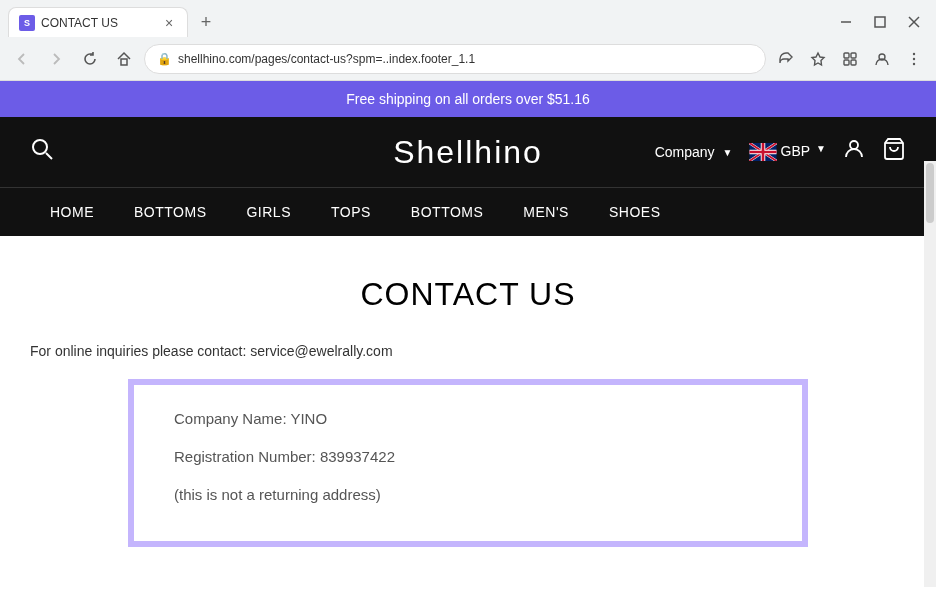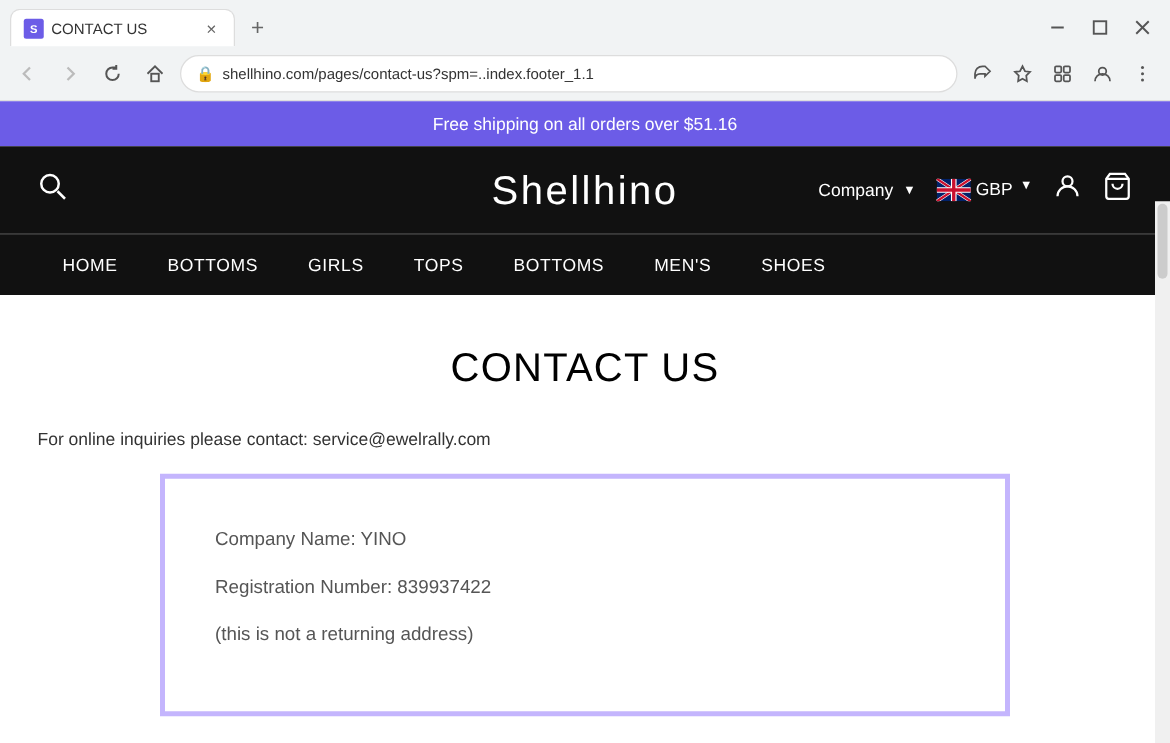--- a/index.html
+++ b/index.html
@@ -45,21 +45,21 @@
 
     
     .nav { background: #111; border-top: 1px solid #333; }
     .nav-list { display: flex; align-items: center; padding: 0 30px; list-style: none; gap: 0; }
     .nav-item { padding: 16px 20px; color: white; font-size: 14px; font-weight: 500; cursor: pointer; letter-spacing: 0.5px; }
 
     
     .main-content { padding: 40px 30px; min-height: 300px; }
     .page-title { text-align: center; font-size: 32px; font-weight: 400; margin-bottom: 30px; letter-spacing: 1px; }
     .inquiry-text { font-size: 14px; color: #333; margin-bottom: 20px; }
-    .company-box { border: 4px solid #c4b5fd; padding: 37px 40px; max-width: 680px; margin: 0 auto; }
+    .company-box { border: 6px solid #c4b5fd; padding: 22px 40px; max-width: 680px; margin: 0 auto; }
     .company-line { font-size: 15px; color: #555; margin-bottom: 14px; line-height: 1.6; }
     .company-line:last-child { margin-bottom: 12px; }
 
     
     .scrollbar { position: absolute; right: 0; top: 90px; width: 12px; height: 504px; background: #f0f0f0; }
     .scrollbar-thumb { width: 8px; margin: 2px; background: #ccc; height: 60px; border-radius: 4px; }
 
     
     .uk-flag { display: inline-block; width: 28px; height: 18px; }
   </style>

